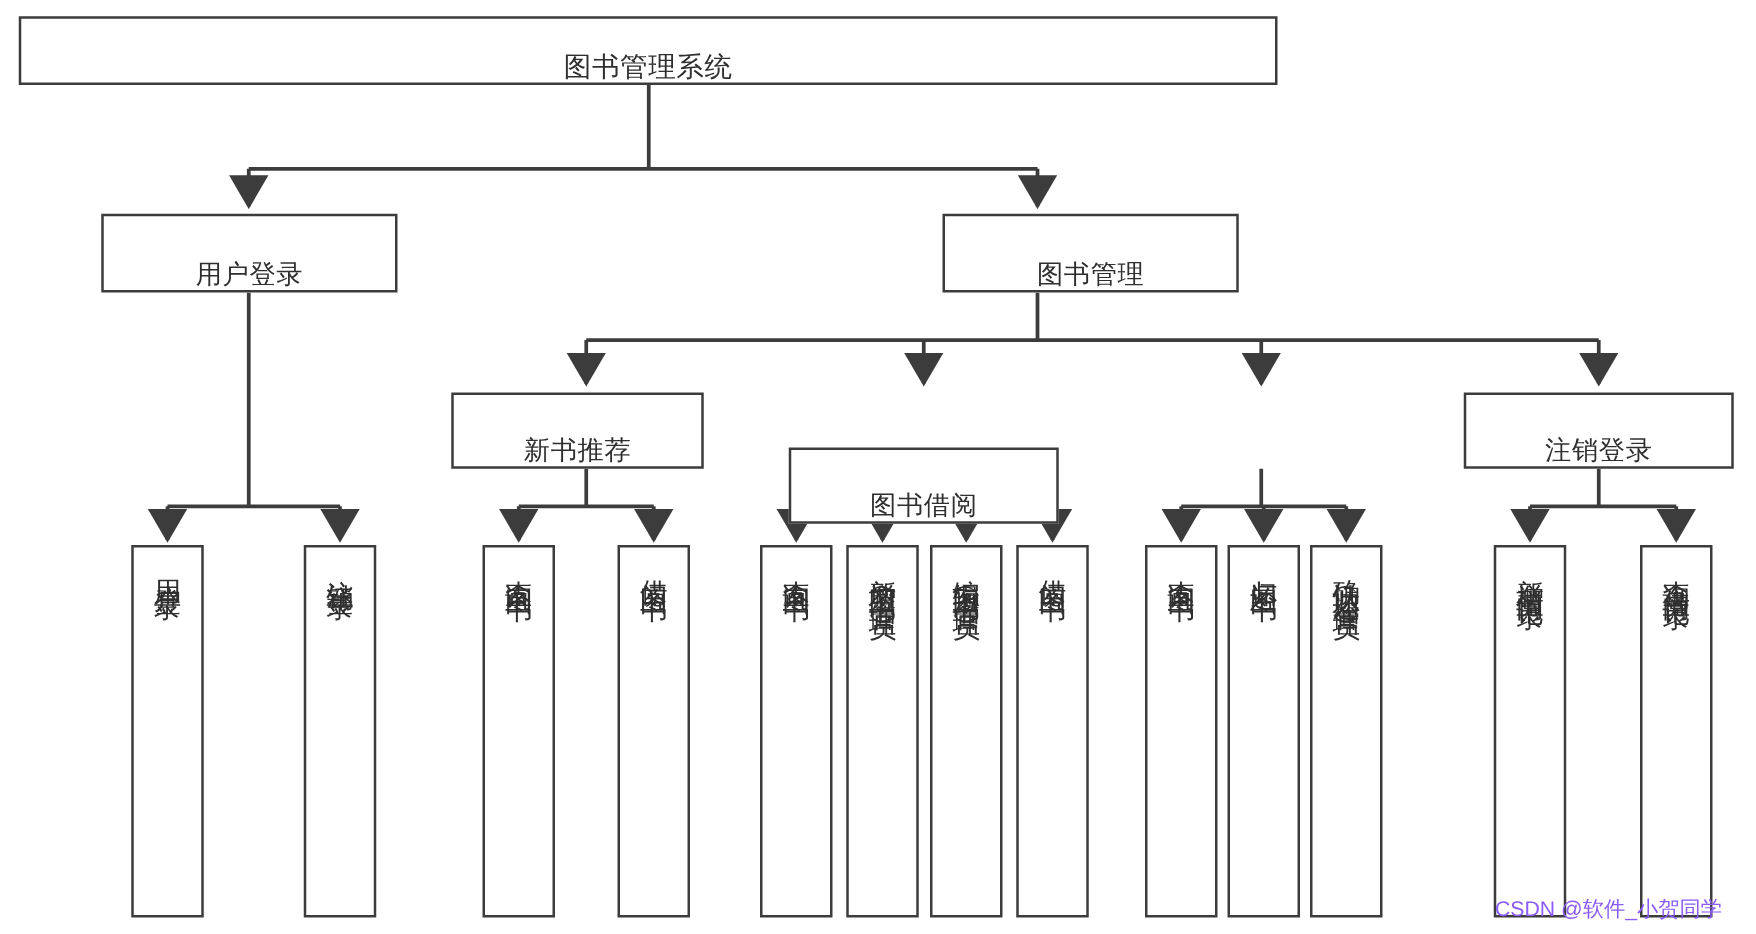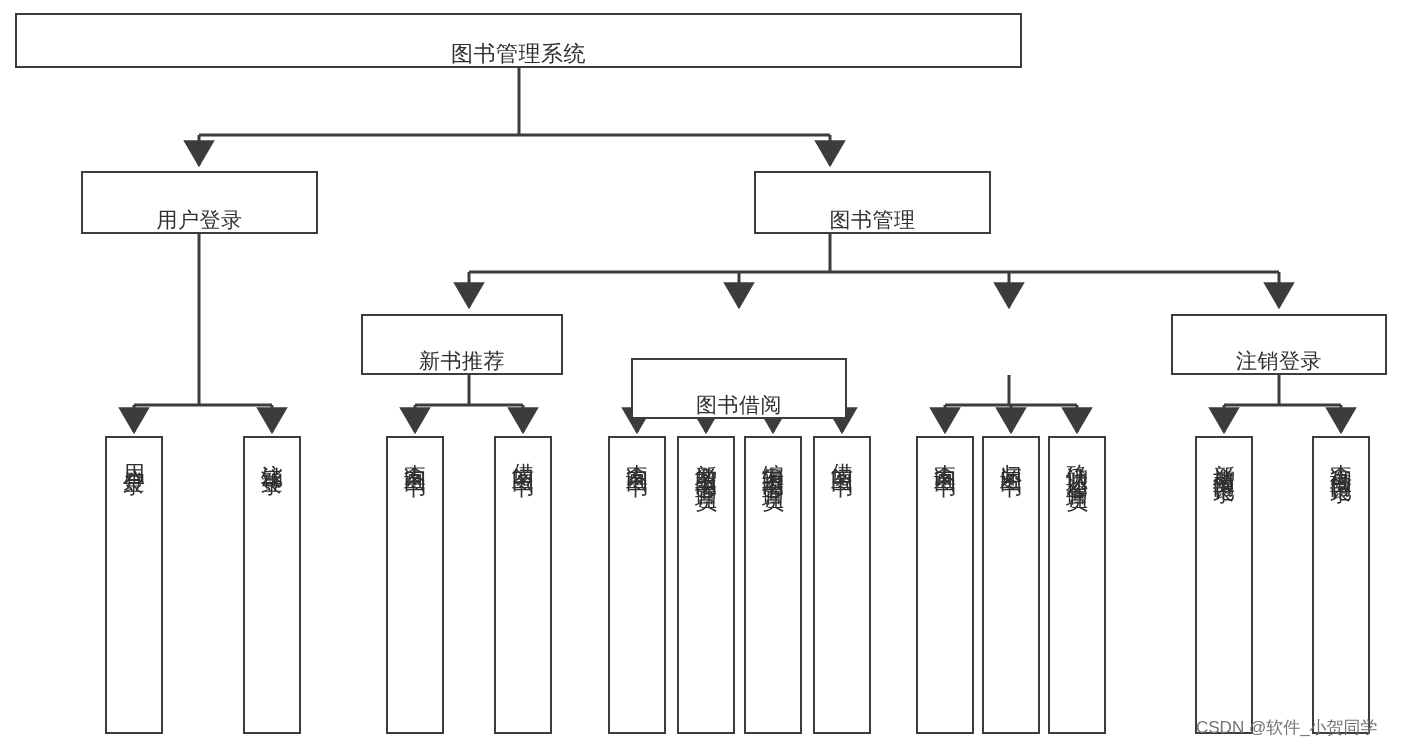--- a/index.html
+++ b/index.html
@@ -57,21 +57,21 @@
   .node.vert .label {
     writing-mode: vertical-rl;
     text-orientation: upright;
     font-size: 22px;
     line-height: 1.0;
     letter-spacing: 4px;
     white-space: nowrap;
   }
   .watermark {
     position: absolute;
-    color: #737373;
+    color: #8b5cf6;
     font-size: 17px;
     white-space: nowrap;
     z-index: 3;
     font-family: "Liberation Sans", "DejaVu Sans", sans-serif;
   }
 </style>
 </head>
 <body>
 
 <div id="canvas">

